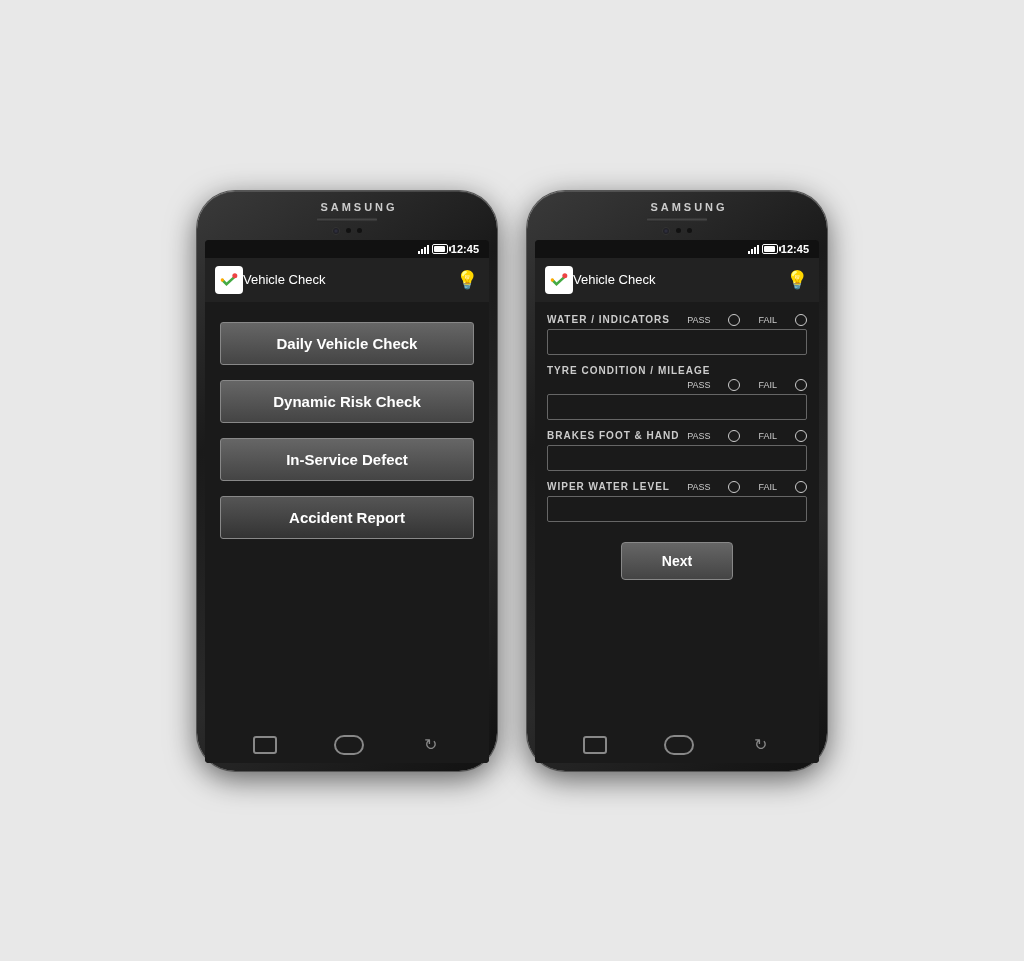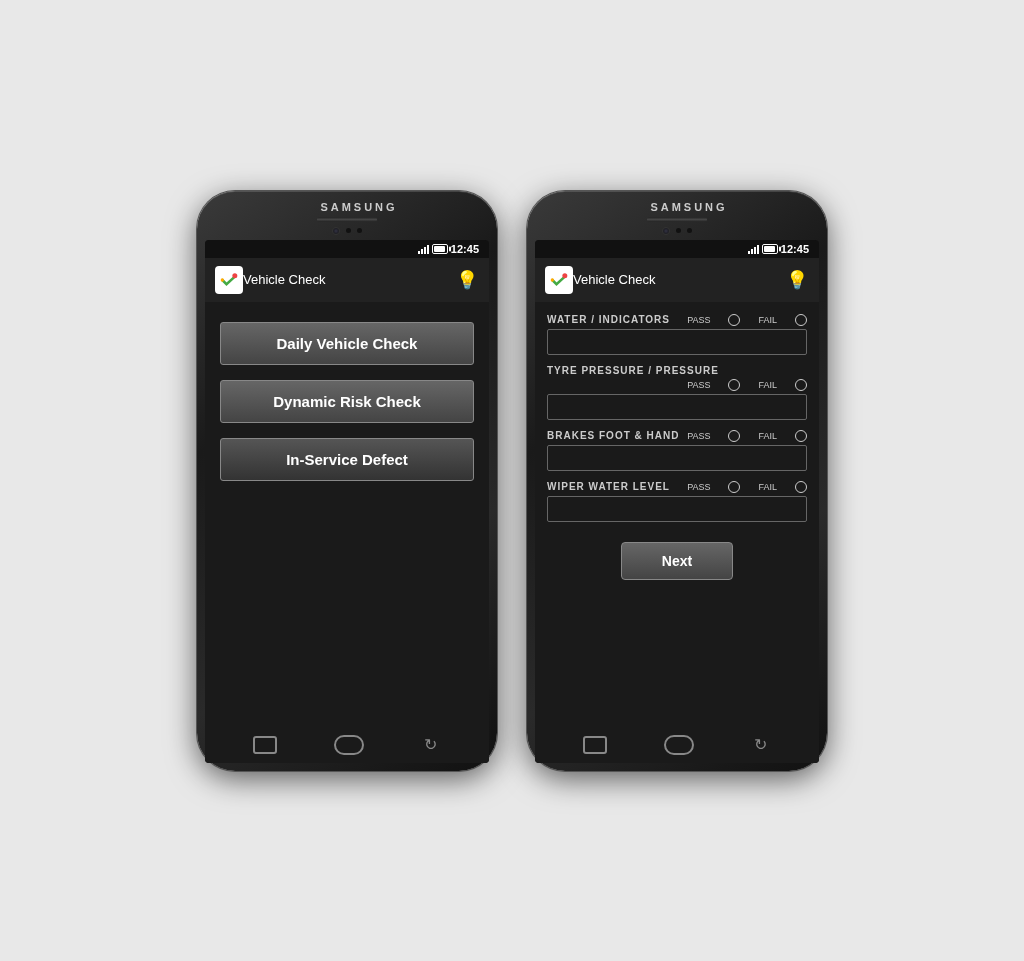--- a/index.html
+++ b/index.html
@@ -370,20 +370,21 @@
           </svg>
         </div>
         <span class="app-title">Vehicle Check</span>
         <span class="bulb-icon">💡</span>
       </div>
 
       <div class="screen-content">
         <button class="menu-btn">Daily Vehicle Check</button>
         <button class="menu-btn">Dynamic Risk Check</button>
         <button class="menu-btn">In-Service Defect</button>
+        <button class="menu-btn">Accident Report</button>
       </div>
 
       <div class="phone-bottom-nav">
         <div class="nav-btn-rect"></div>
         <div class="nav-btn-circle"></div>
         <div class="nav-btn-back">↻</div>
       </div>
     </div>
   </div>
 
@@ -436,21 +437,21 @@
               <span class="radio-label">PASS</span>
               <div class="radio-circle"></div>
               <span class="radio-label">FAIL</span>
               <div class="radio-circle"></div>
             </div>
           </div>
           <input class="form-input" type="text" style="">
         </div>
 
         <div>
-          <div class="form-section-label">TYRE PRESSURE / PRESSURE</div>
+          <div class="form-section-label">TYRE CONDITION / MILEAGE</div>
           <div class="form-row-with-radio">
             <span></span>
             <div class="radio-group">
               <span class="radio-label">PASS</span>
               <div class="radio-circle"></div>
               <span class="radio-label">FAIL</span>
               <div class="radio-circle"></div>
             </div>
           </div>
           <input class="form-input" type="text" style="">

